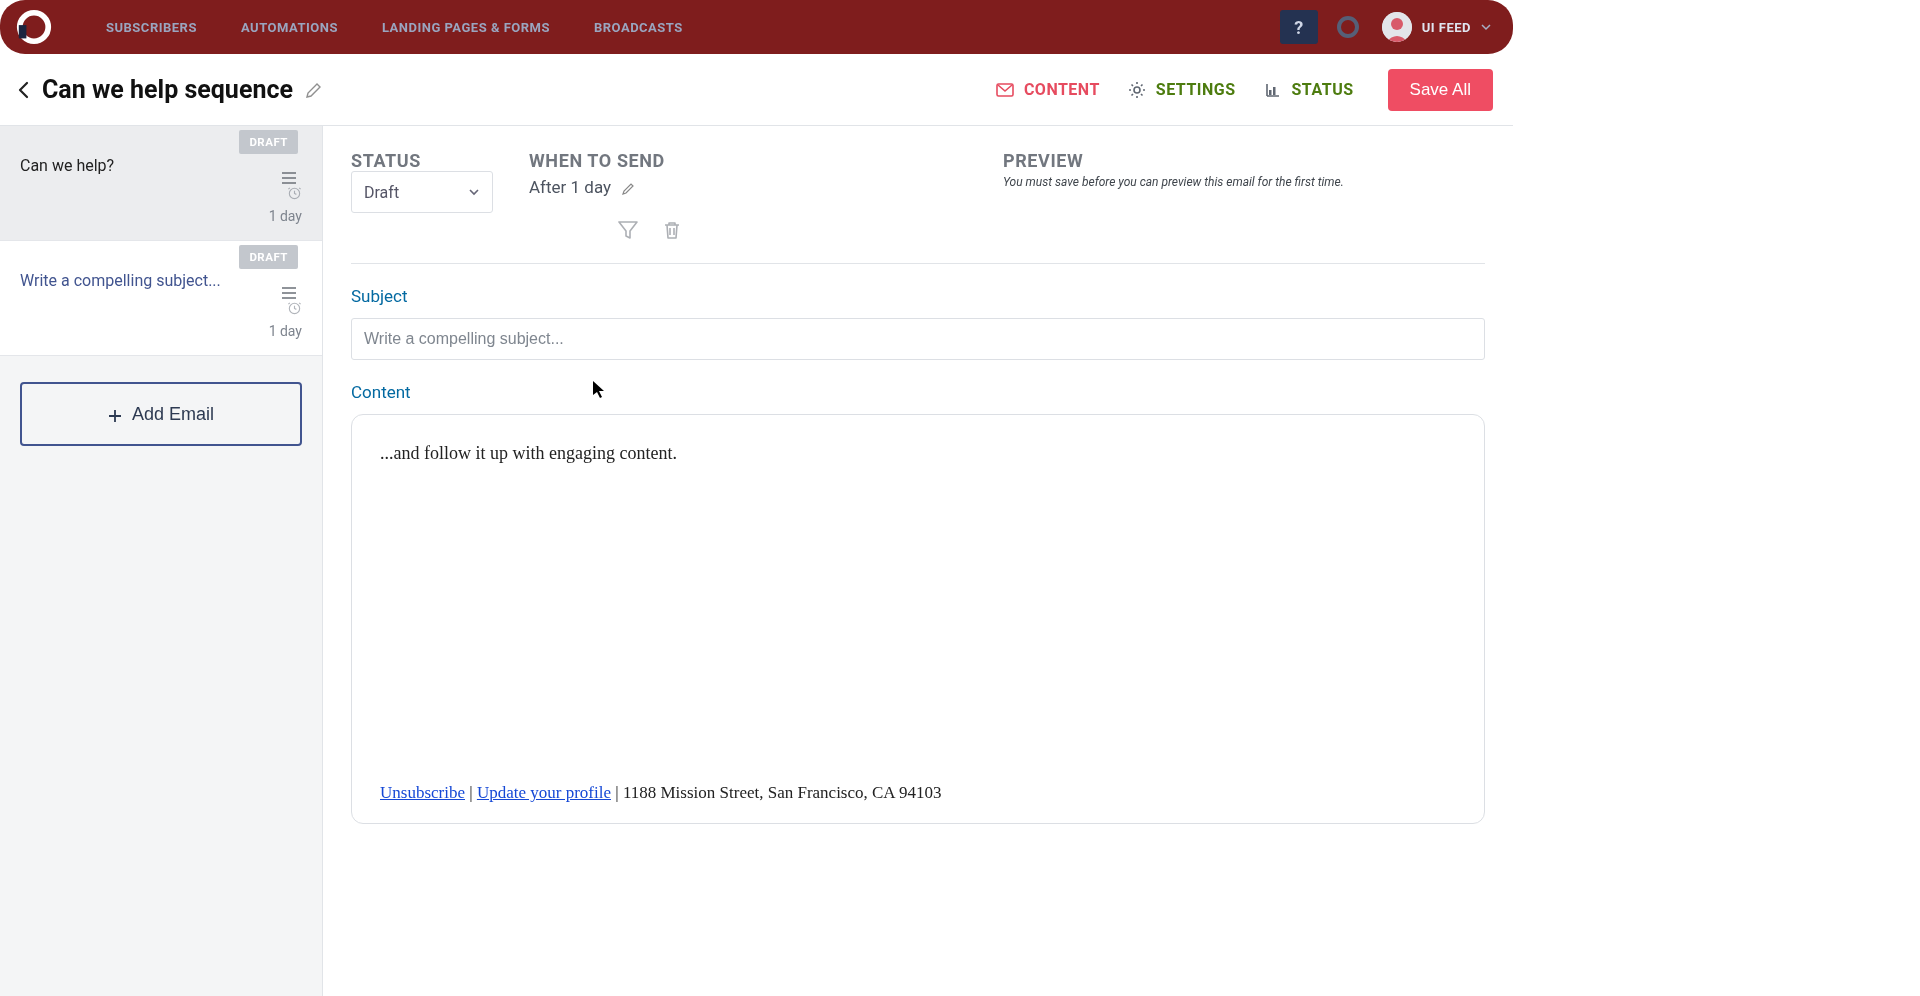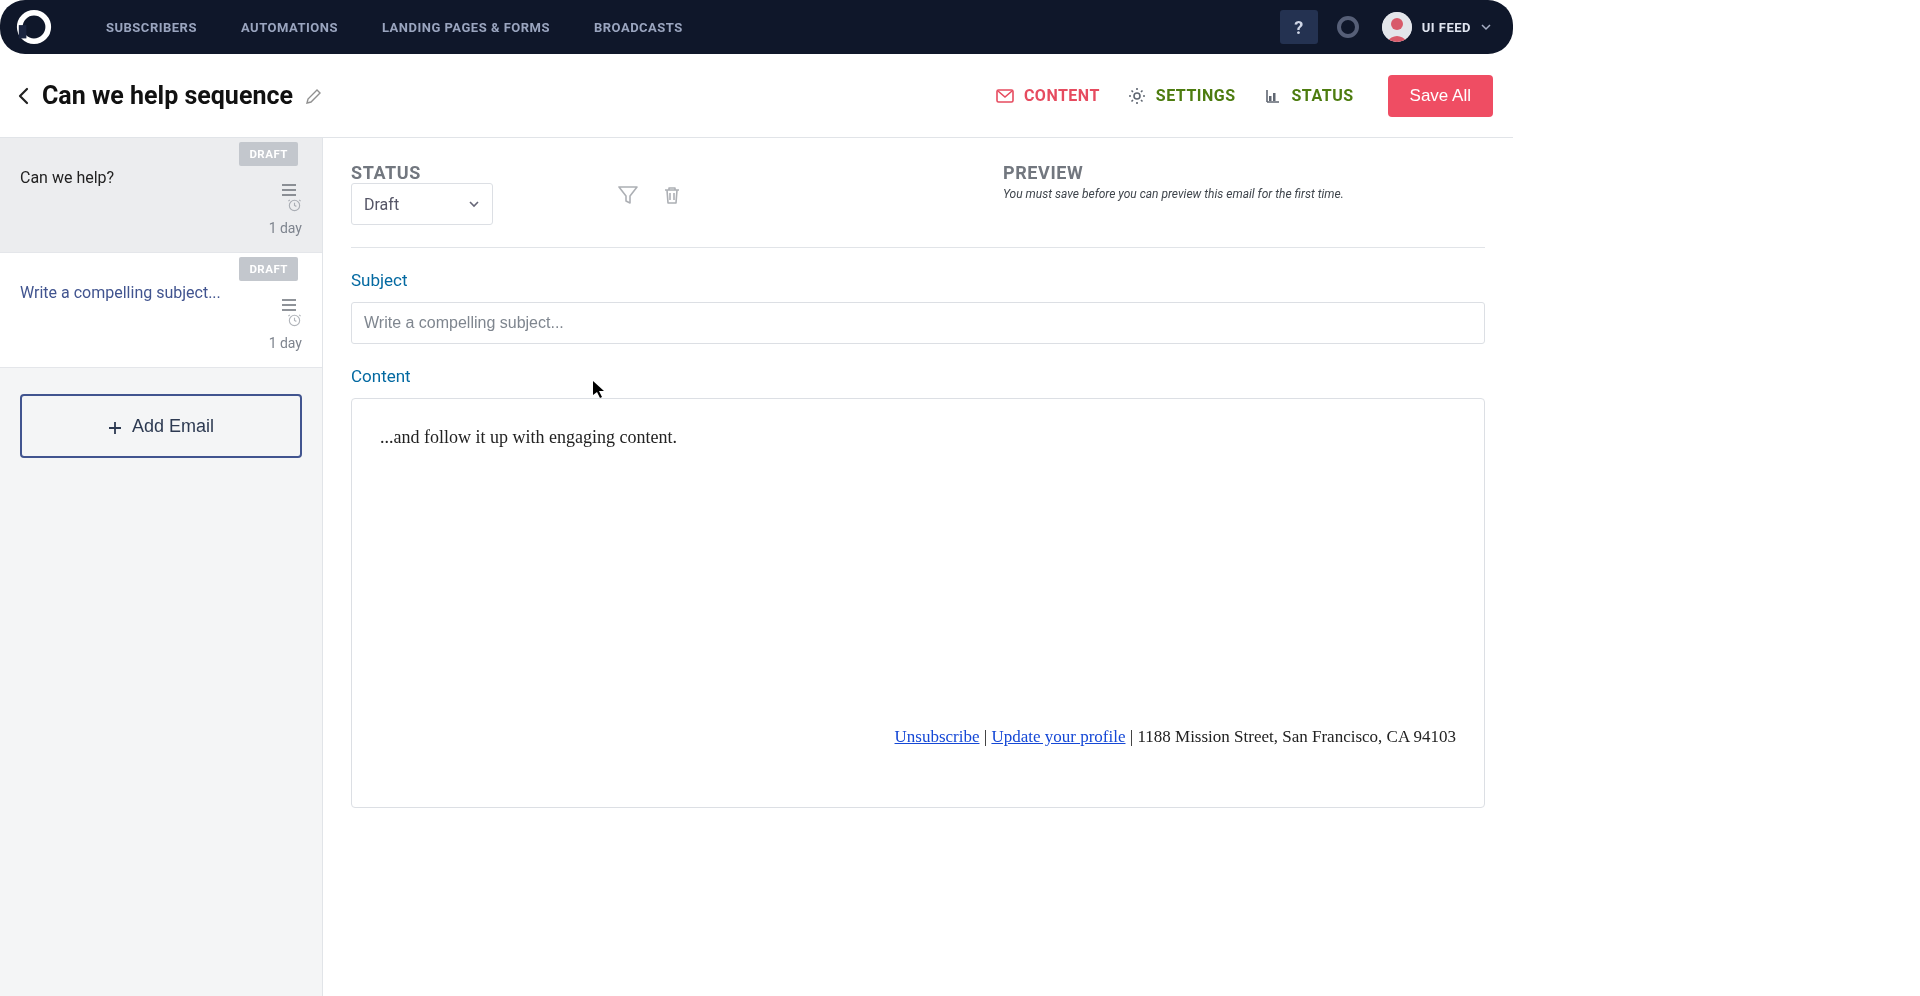--- a/index.html
+++ b/index.html
@@ -8,21 +8,21 @@
       background: #ffffff;
       color: #333;
       width: 1920px;
       height: 996px;
       overflow: hidden;
     }
 
     
     .topbar {
       height: 54px;
-      background: #0f172a;
+      background: #7f1d1d;
       display: flex;
       align-items: center;
       padding: 0 14px 0 14px;
       color: #e9ecf3;
       border-radius: 25px;
     }
     .logo {
       width: 40px; height: 40px; display:flex; align-items:center; justify-content:center;
     }
     .nav-links { display:flex; gap: 0; margin-left: 30px; }
@@ -40,21 +40,21 @@
     .avatar {
       width:30px; height:30px; border-radius:50%; background:#dcdfe5;
       display:flex; align-items:center; justify-content:center; overflow:hidden;
     }
     .user-menu { display:flex; align-items:center; gap:10px; cursor:pointer; padding-right:8px;}
     .user-label { color:#dfe4ef; font-size:13px; font-weight:700; letter-spacing:.5px; }
     .caret-down { width:10px; height:10px; }
 
     
     .subheader {
-      height: 84px;
+      height: 72px;
       border-bottom: 1px solid #e1e4e8;
       display:flex; align-items:center;
       padding: 0 20px 0 14px;
     }
     .back-chevron { width:20px; height:20px; margin-right:8px; cursor:pointer; }
     .page-title { font-size:25px; font-weight:700; color:#111; }
     .pencil-btn { width:18px; height:18px; margin-left:12px; cursor:pointer; opacity:.65; }
     .subheader-spacer { flex:1; }
     .subtabs { display:flex; align-items:center; gap:28px; }
     .subtab { display:flex; align-items:center; gap:10px; font-size:16px; font-weight:700; letter-spacing:.5px; color:#4d7c0f; cursor:pointer; }
@@ -129,23 +129,23 @@
 
     .field-block { margin-top: 22px; }
     .field-label { font-size:17px; color:#0369a1; margin-bottom:12px; display:block; }
     .subject-input {
       width:100%; height:42px; border:1px solid #dcdfe4; border-radius:3px;
       padding:0 12px; font-size:16px; color:#333; background:#fff;
     }
     .subject-input::placeholder { color:#7f868f; }
 
     .content-box {
-      width:100%; min-height:410px; border:1px solid #dcdfe4; border-radius:4px;
+      width:100%; min-height:410px; border:1px solid #dcdfe4; border-radius:12px;
       padding: 28px 28px 20px 28px; font-family: Georgia, 'Times New Roman', serif;
-      font-size:18px; color:#222; display:flex; 
+      font-size:18px; color:#222; display:flex; flex-direction:column;
     }
     .content-body { flex:1; }
     .content-footer {
       font-size:17px; color:#222; margin-top:300px;
     }
     .content-footer a { color:#1548d6; text-decoration:underline; cursor:pointer; }
 
     .cursor-arrow {
       position:absolute;
       left:592px;
@@ -306,20 +306,31 @@
             <div class="cfg-label">STATUS</div>
             <div class="status-select">
               <span>Draft</span>
               <svg viewBox="0 0 12 12" width="12" height="12">
                   <path d="M2 4 L6 8 L10 4" fill="none" stroke="#667" stroke-width="1.6"></path>
                 </svg>
             </div>
           </div>
 
           <div class="config-col col-when">
+            <div style="display:flex; flex-direction:column;">
+              <div class="cfg-label">WHEN TO SEND</div>
+              <div class="when-value">
+                <span>After 1 day</span>
+                <span class="mini-pencil">
+                  <svg viewBox="0 0 15 15">
+                      <path d="M2 13 L3 10 L10 3 L12 5 L5 12 Z" fill="none" stroke="#555" stroke-width="1.2"></path>
+                    </svg>
+                </span>
+              </div>
+            </div>
             <div class="when-icons">
               <span class="tool-icon">
                 <svg viewBox="0 0 22 22">
                     <path d="M2 3 H20 L13 12 V19 L9 17 V12 Z" fill="none" stroke="#6a6f78" stroke-width="1.6" stroke-linejoin="round"></path>
                   </svg>
               </span>
               <span class="tool-icon">
                 <svg viewBox="0 0 22 22">
                     <path d="M4 6 H18 M8 6 V4 H14 V6 M6 6 L7 19 H15 L16 6" fill="none" stroke="#6a6f78" stroke-width="1.6" stroke-linejoin="round"></path>
                     <path d="M9 9 V16 M13 9 V16" stroke="#6a6f78" stroke-width="1.6"></path>

